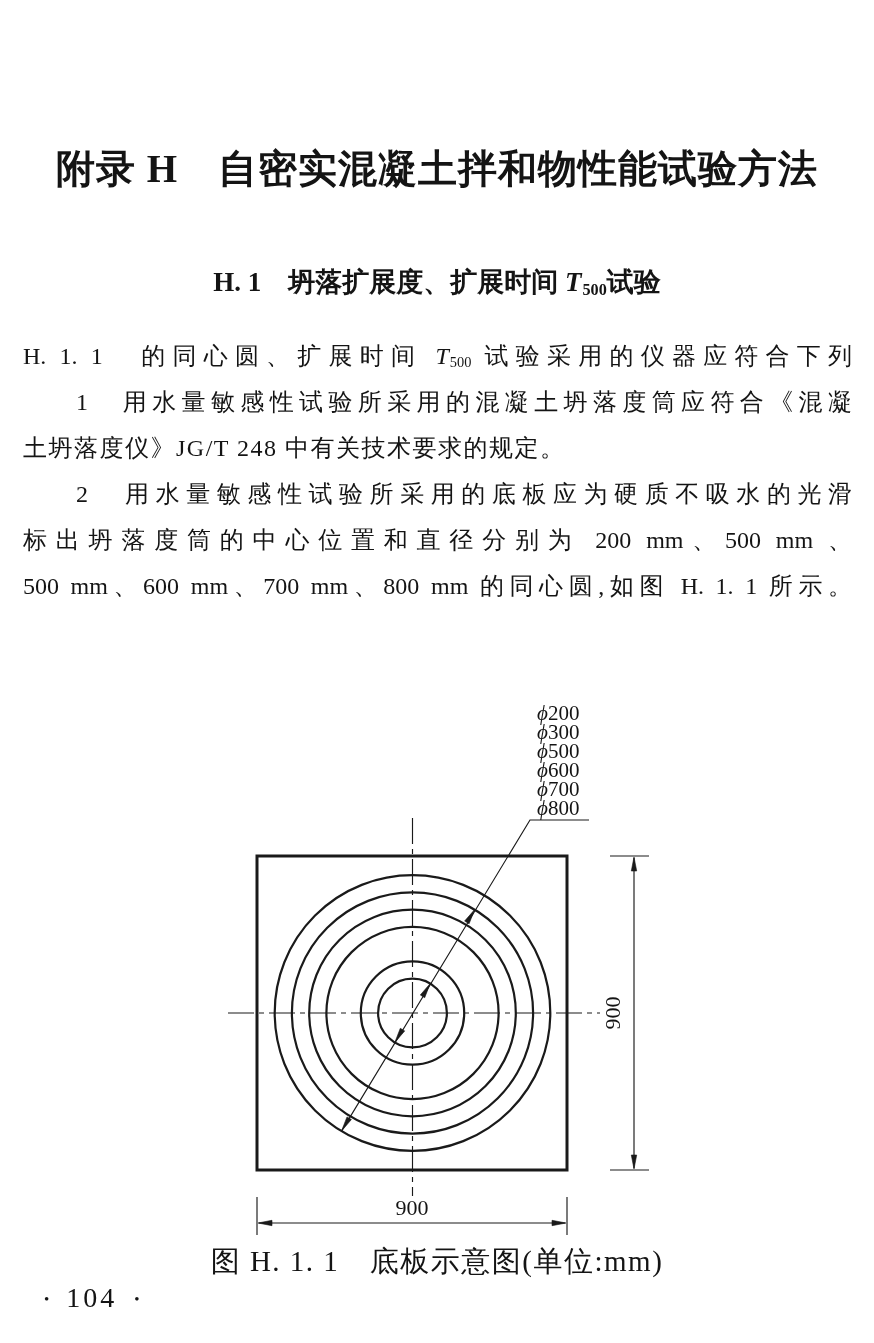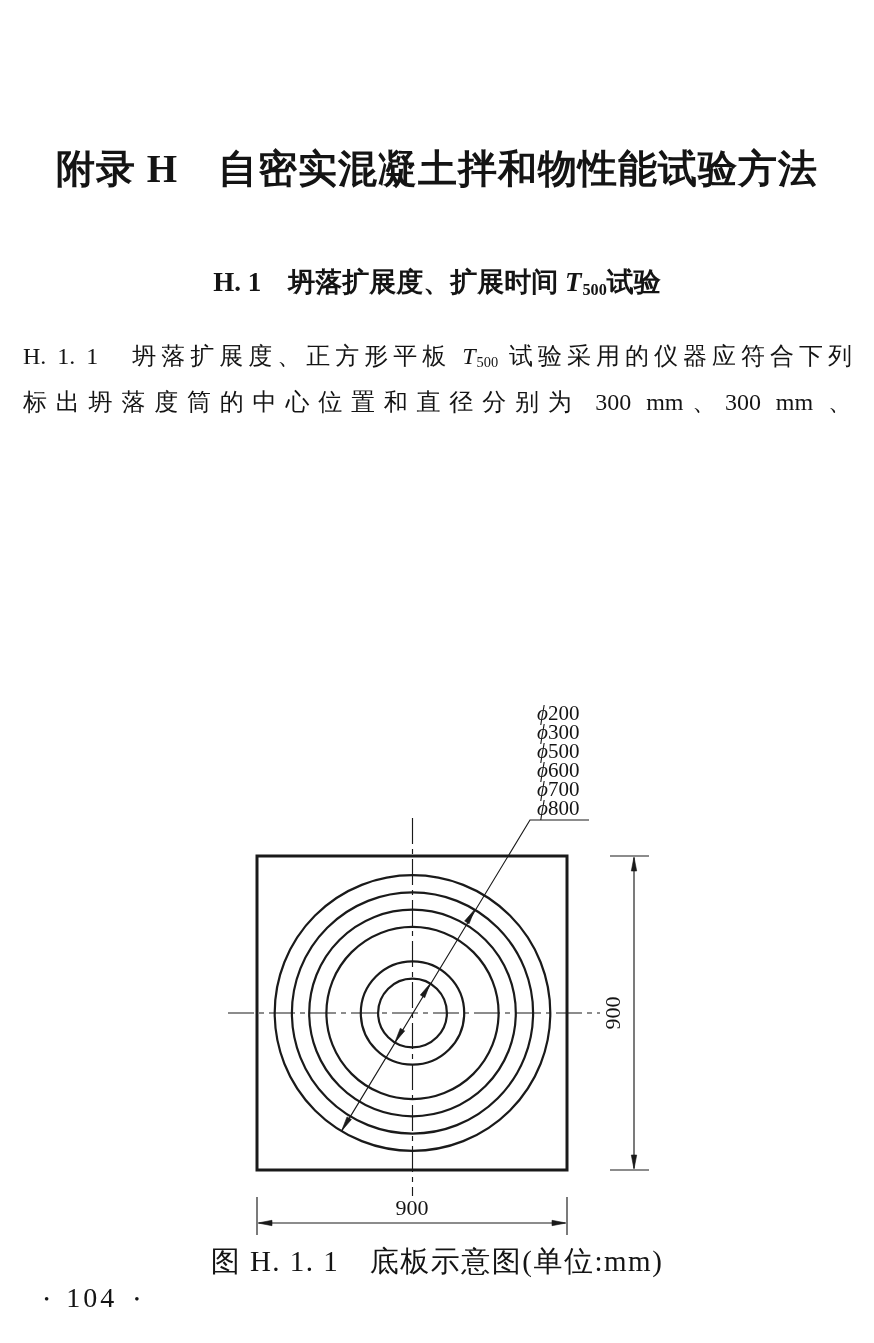--- a/index.html
+++ b/index.html
@@ -58,22 +58,26 @@
 </head>
 <body>
 
 <div class="page">
 
   <h1 class="doc-title">附录 H　自密实混凝土拌和物性能试验方法</h1>
 
   <h2 class="section-heading"><span>H. 1　坍落扩展度、扩展时间 </span><span class="run-i">T</span><span class="run-sub">500</span><span>试验</span></h2>
 
   <div class="body-text" id="body-text">
-      <div class="tline just"><span class="run-b">H. 1. 1</span><span>　坍落扩展度、正方形平板 </span><span class="run-i">T</span><span class="run-sub">500</span><span> 试验采用的仪器应符合下列</span></div>
-      <div class="tline just"><span>标出坍落度筒的中心位置和直径分别为 300 mm、300 mm 、</span></div>
+      <div class="tline just"><span class="run-b">H. 1. 1</span><span>　的同心圆、扩展时间 </span><span class="run-i">T</span><span class="run-sub">500</span><span> 试验采用的仪器应符合下列</span></div>
+      <div class="tline just ind"><span class="run-b">1</span><span>　用水量敏感性试验所采用的混凝土坍落度筒应符合《混凝</span></div>
+      <div class="tline plain"><span>土坍落度仪》JG/T 248 中有关技术要求的规定。</span></div>
+      <div class="tline just ind"><span class="run-b">2</span><span>　用水量敏感性试验所采用的底板应为硬质不吸水的光滑</span></div>
+      <div class="tline just"><span>标出坍落度筒的中心位置和直径分别为 200 mm、500 mm 、</span></div>
+      <div class="tline just"><span>500 mm、600 mm、700 mm、800 mm 的同心圆,如图 H. 1. 1 所示。</span></div>
     </div>
 
   <svg class="figure-svg" viewBox="0 690 874 553" xmlns="http://www.w3.org/2000/svg">
 
     <line class="ln w1 cl" x1="412.5" y1="818" x2="412.5" y2="1196"></line>
     <line class="ln w1 cl" x1="228" y1="1013" x2="600" y2="1013"></line>
 
     <rect class="ln w3" x="257" y="856" width="310" height="314"></rect>
 
     <g class="ln w2" id="circles">

